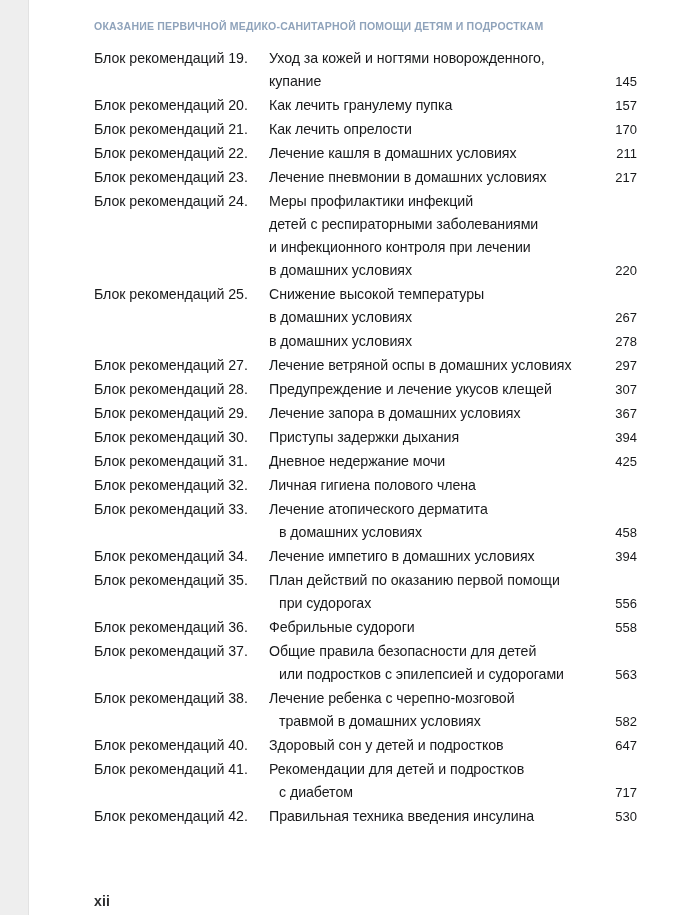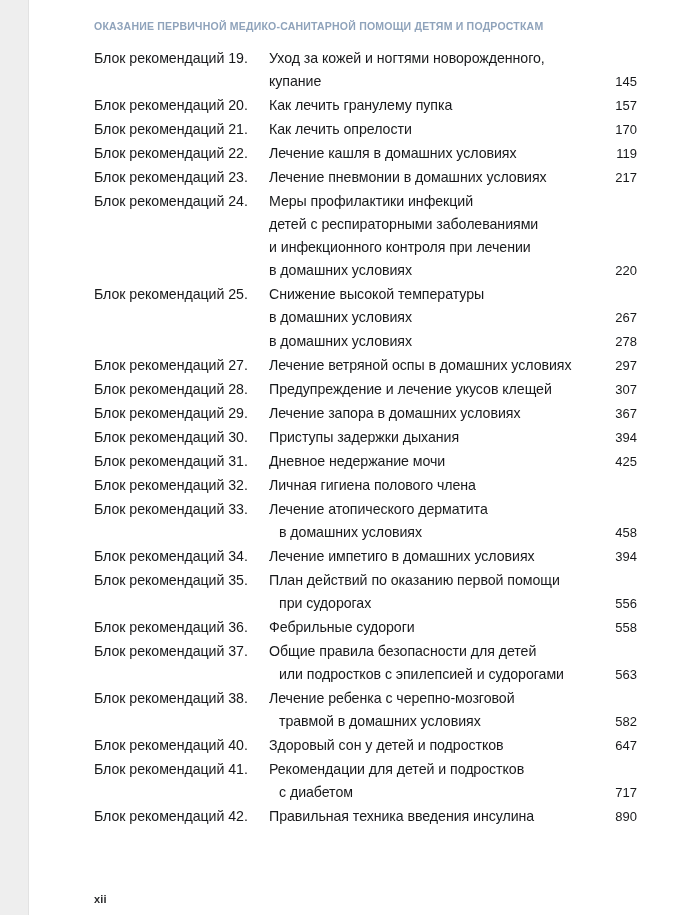--- a/index.html
+++ b/index.html
@@ -94,21 +94,21 @@
     left: 566px;
     width: 42px;
     text-align: right;
     font-size: 13px;
     color: #18191b;
   }
   #folio {
     position: absolute;
     left: 65px;
     top: 893px;
-    font-size: 11px;
+    font-size: 14px;
     font-weight: bold;
     color: #2b2c2e;
     letter-spacing: 0.2px;
   }
 </style>
 </head>
 <body>
 
 <div id="viewer-gutter"></div>
 
@@ -138,21 +138,21 @@
         <div class="toc-line">
           <span class="entry-label">Блок рекомендаций 21.</span>
           <span class="entry-title">Как лечить опрелости</span>
           <span class="entry-page">170</span>
         </div>
       </div>
       <div class="toc-entry">
         <div class="toc-line">
           <span class="entry-label">Блок рекомендаций 22.</span>
           <span class="entry-title">Лечение кашля в домашних условиях</span>
-          <span class="entry-page">119</span>
+          <span class="entry-page">211</span>
         </div>
       </div>
       <div class="toc-entry">
         <div class="toc-line">
           <span class="entry-label">Блок рекомендаций 23.</span>
           <span class="entry-title">Лечение пневмонии в домашних условиях</span>
           <span class="entry-page">217</span>
         </div>
       </div>
       <div class="toc-entry">
@@ -296,20 +296,20 @@
         </div>
         <div class="toc-line">
           <span class="entry-title indented">с диабетом</span>
           <span class="entry-page">717</span>
         </div>
       </div>
       <div class="toc-entry">
         <div class="toc-line">
           <span class="entry-label">Блок рекомендаций 42.</span>
           <span class="entry-title">Правильная техника введения инсулина</span>
-          <span class="entry-page">890</span>
+          <span class="entry-page">530</span>
         </div>
       </div>
     </div>
 
   <div id="folio">xii</div>
 
 </div>
 
 </body></html>

